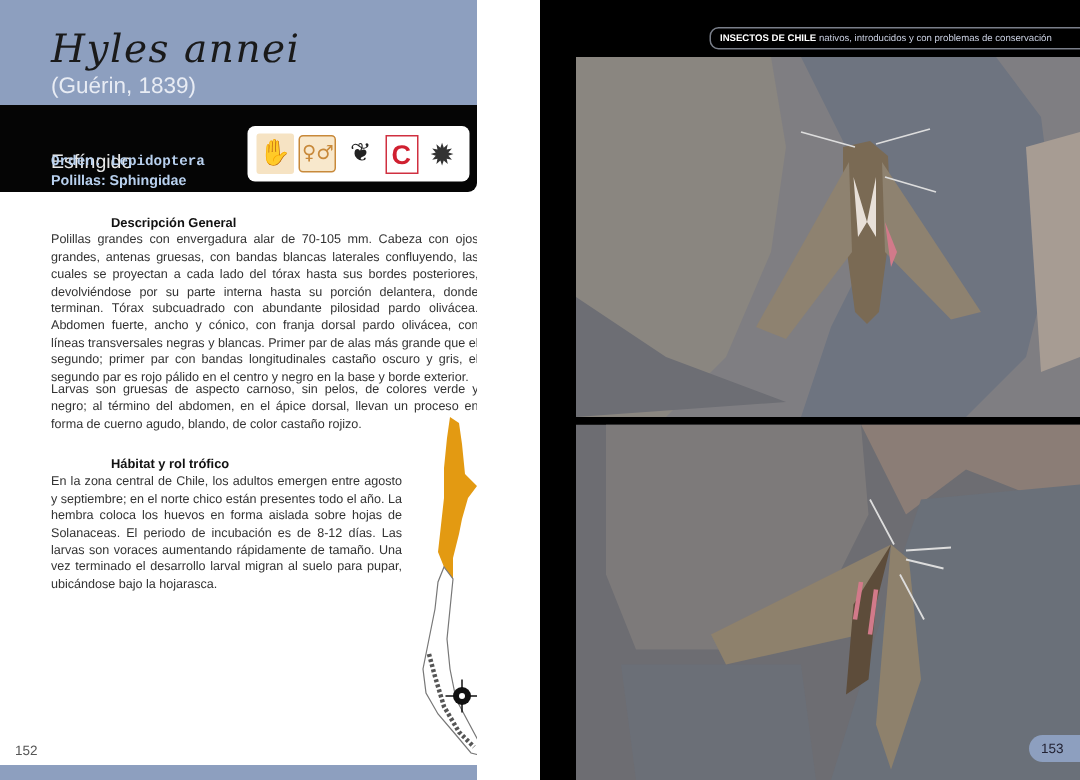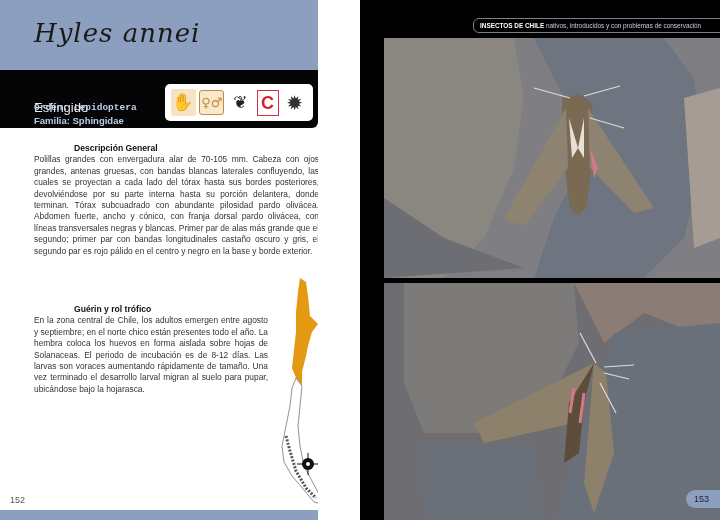--- a/index.html
+++ b/index.html
@@ -35,41 +35,45 @@
   .photo1{top:38px;height:240px;}
   .photo2{top:283px;height:237px;}
   .pagenum-right{position:absolute;left:686px;top:490px;width:40px;height:18px;background:#8d9fbf;border-radius:9px 0 0 9px;font-family:"Liberation Sans",sans-serif;font-size:9px;line-height:18px;color:#223;padding-left:8px;box-sizing:border-box;}
 </style>
 </head>
 <body>
 
 <div class="left">
   <div class="title-band"></div>
   <div class="sci-name">Hyles annei</div>
+  <div class="author">(Guérin, 1839)</div>
   <div class="black-band"></div>
   <div class="common">Esfíngido</div>
   <div class="orden">Orden: Lepidoptera</div>
-  <div class="familia">Familia: Sphingidae</div>
+  <div class="familia">Polillas: Sphingidae</div>
 
   <div class="icons-box">
     <span class="ic ic-hand">✋</span>
     <span class="ic ic-sex">♀♂</span>
     <span class="ic ic-plant">❦</span>
     <span class="ic ic-c">C</span>
     <span class="ic ic-sun">✹</span>
   </div>
 
   <div class="text desc">
     <div class="h">Descripción General</div>
     <div>Polillas grandes con envergadura alar de 70-105 mm. Cabeza con ojos grandes, antenas gruesas, con bandas blancas laterales confluyendo, las cuales se proyectan a cada lado del tórax hasta sus bordes posteriores, devolviéndose por su parte interna hasta su porción delantera, donde terminan. Tórax subcuadrado con abundante pilosidad pardo olivácea. Abdomen fuerte, ancho y cónico, con franja dorsal pardo olivácea, con líneas transversales negras y blancas. Primer par de alas más grande que el segundo; primer par con bandas longitudinales castaño oscuro y gris, el segundo par es rojo pálido en el centro y negro en la base y borde exterior.</div>
   </div>
 
+  <div class="text larvas">
+    <div>Larvas son gruesas de aspecto carnoso, sin pelos, de colores verde y negro; al término del abdomen, en el ápice dorsal, llevan un proceso en forma de cuerno agudo, blando, de color castaño rojizo.</div>
+  </div>
 
   <div class="text hab">
-    <div class="h">Guérin y rol trófico</div>
+    <div class="h">Hábitat y rol trófico</div>
     <div>En la zona central de Chile, los adultos emergen entre agosto y septiembre; en el norte chico están presentes todo el año. La hembra coloca los huevos en forma aislada sobre hojas de Solanaceas. El periodo de incubación es de 8-12 días. Las larvas son voraces aumentando rápidamente de tamaño. Una vez terminado el desarrollo larval migran al suelo para pupar, ubicándose bajo la hojarasca.</div>
   </div>
 
   <svg class="map" viewBox="0 0 70 236">
     <path d="M38 2 L44 6 L46 20 L48 40 L56 48 L50 56 L46 70 L44 80 L40 96 L40 110 L34 102 L30 92 L32 74 L34 56 L34 36 L36 16 Z" fill="#e39a12"></path>
     <path d="M34 102 L40 110 L38 130 L36 150 L38 170 L42 190 L50 205 L58 220 L60 228 L52 226 L42 214 L30 200 L22 186 L20 170 L24 150 L28 130 L30 112 Z" fill="#fff" stroke="#777" stroke-width="0.8"></path>
     <path d="M24 160 L28 175 L34 195 L44 212 L54 222" fill="none" stroke="#555" stroke-width="3" stroke-dasharray="2 1.5"></path>
     <g transform="translate(46,188)">
       <circle r="6" fill="#111"></circle>
       <path d="M0 -11 L0 11 M-11 0 L11 0" stroke="#111" stroke-width="1"></path>

